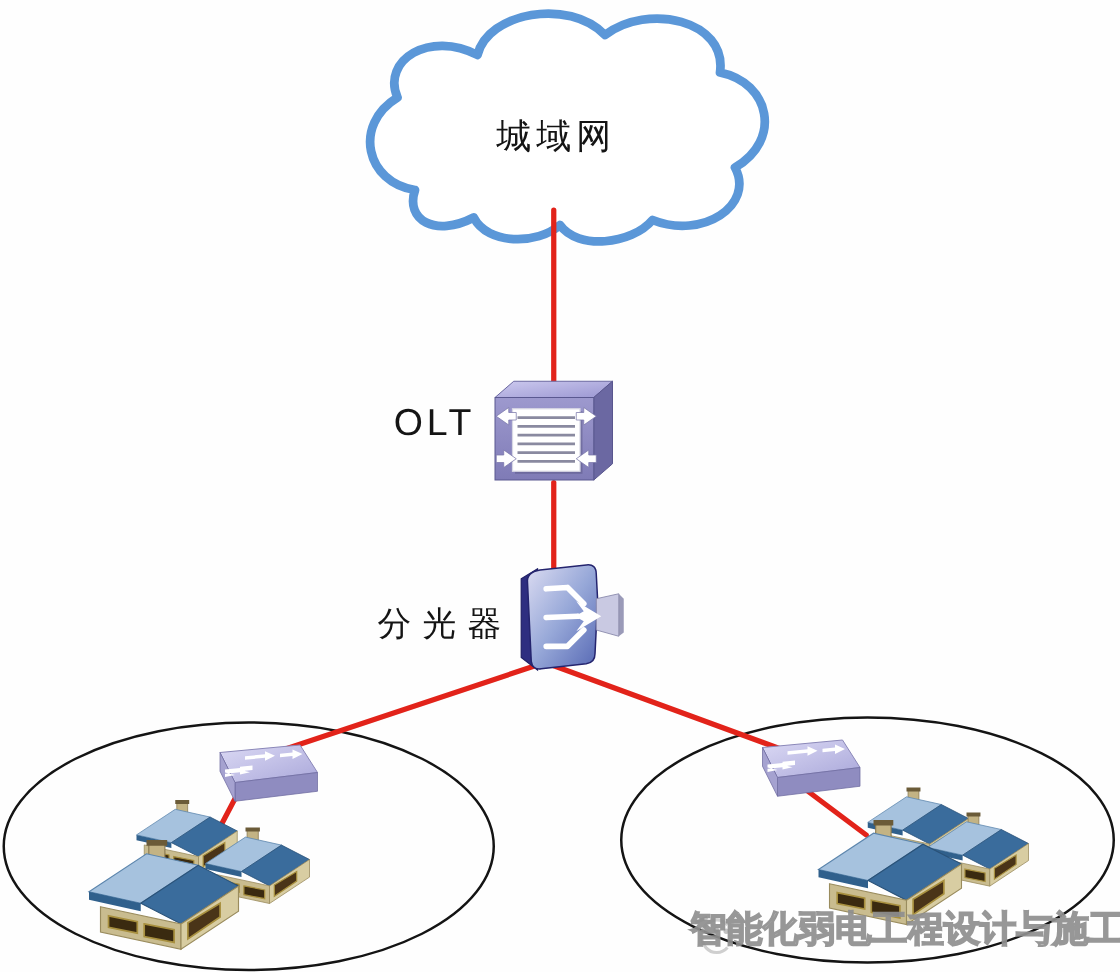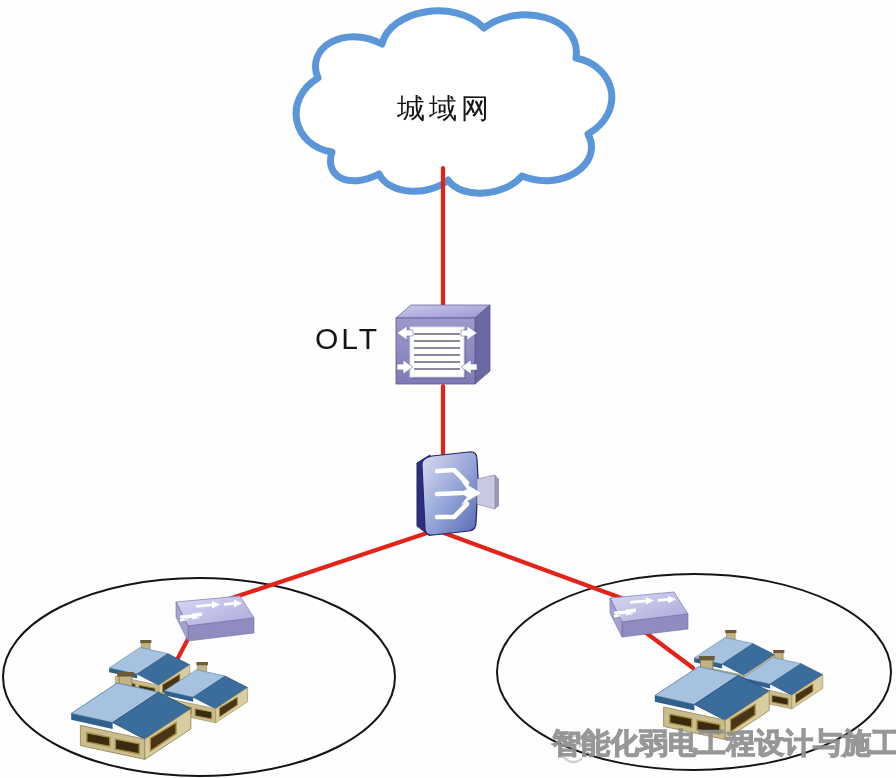--- a/index.html
+++ b/index.html
@@ -160,20 +160,21 @@
 
     <g>
       <use href="#house" transform="translate(688,630) scale(0.62)"></use>
       <use href="#house" transform="translate(736,650) scale(0.62)"></use>
       <use href="#house" transform="translate(646,656) scale(0.88)"></use>
     </g>
   </svg>
 
   <div class="label label-cloud">城域网</div>
   <div class="label label-olt">OLT</div>
+  <div class="label label-splitter">分光器</div>
 
   <div class="watermark">
     <svg width="40" height="42" viewBox="0 0 40 42">
       <path d="M 4,14 L 14,10" stroke="#9a9a9a" stroke-width="3" fill="none" opacity="0.6"></path>
       <path d="M 30,16 A 12 13 0 1 0 30,34" stroke="#a8a8a8" stroke-width="2.5" fill="none" opacity="0.55"></path>
       <circle cx="21" cy="20" r="2.2" fill="#9a9a9a" opacity="0.6"></circle>
       <circle cx="29" cy="21" r="2.2" fill="#9a9a9a" opacity="0.6"></circle>
     </svg>
     <span class="watermark-text">智能化弱电工程设计与施工</span>
   </div>

